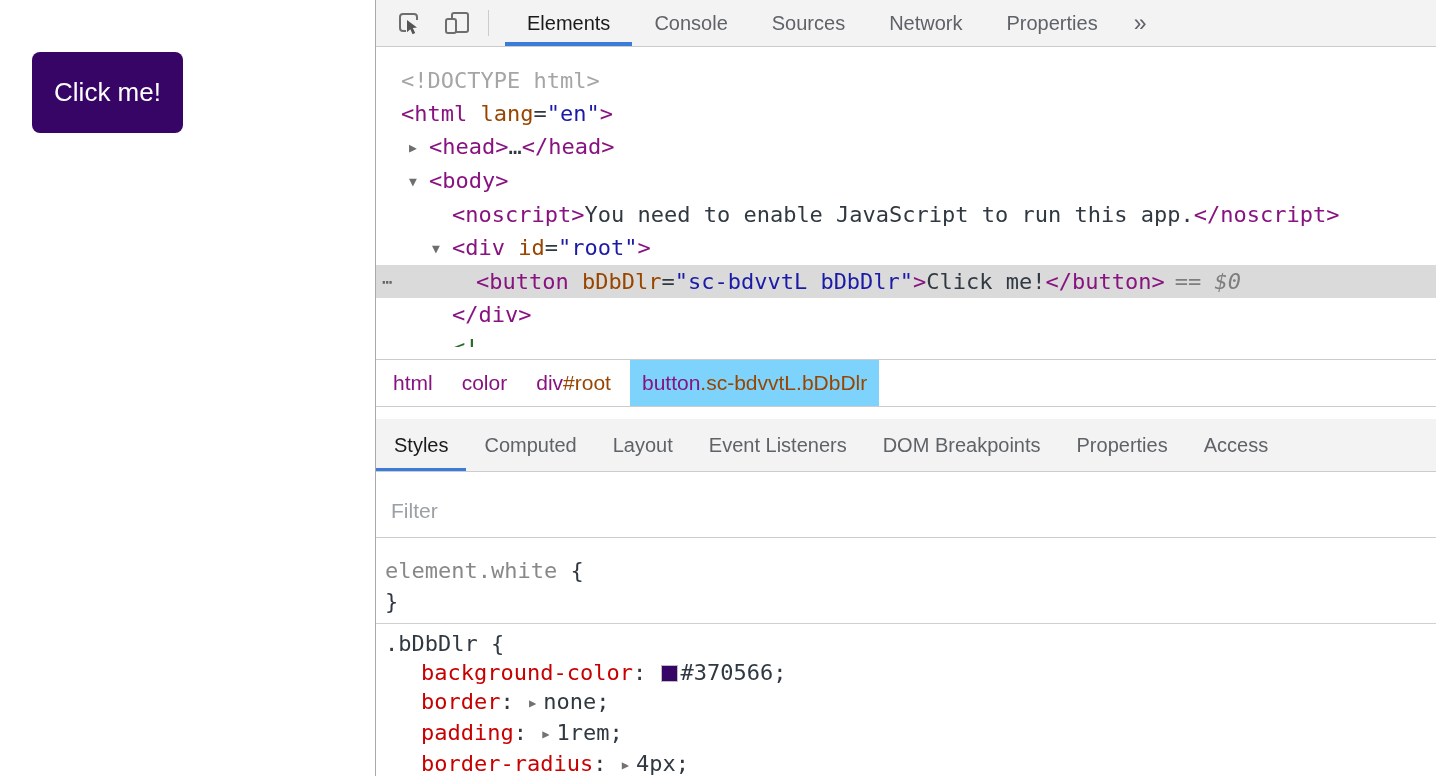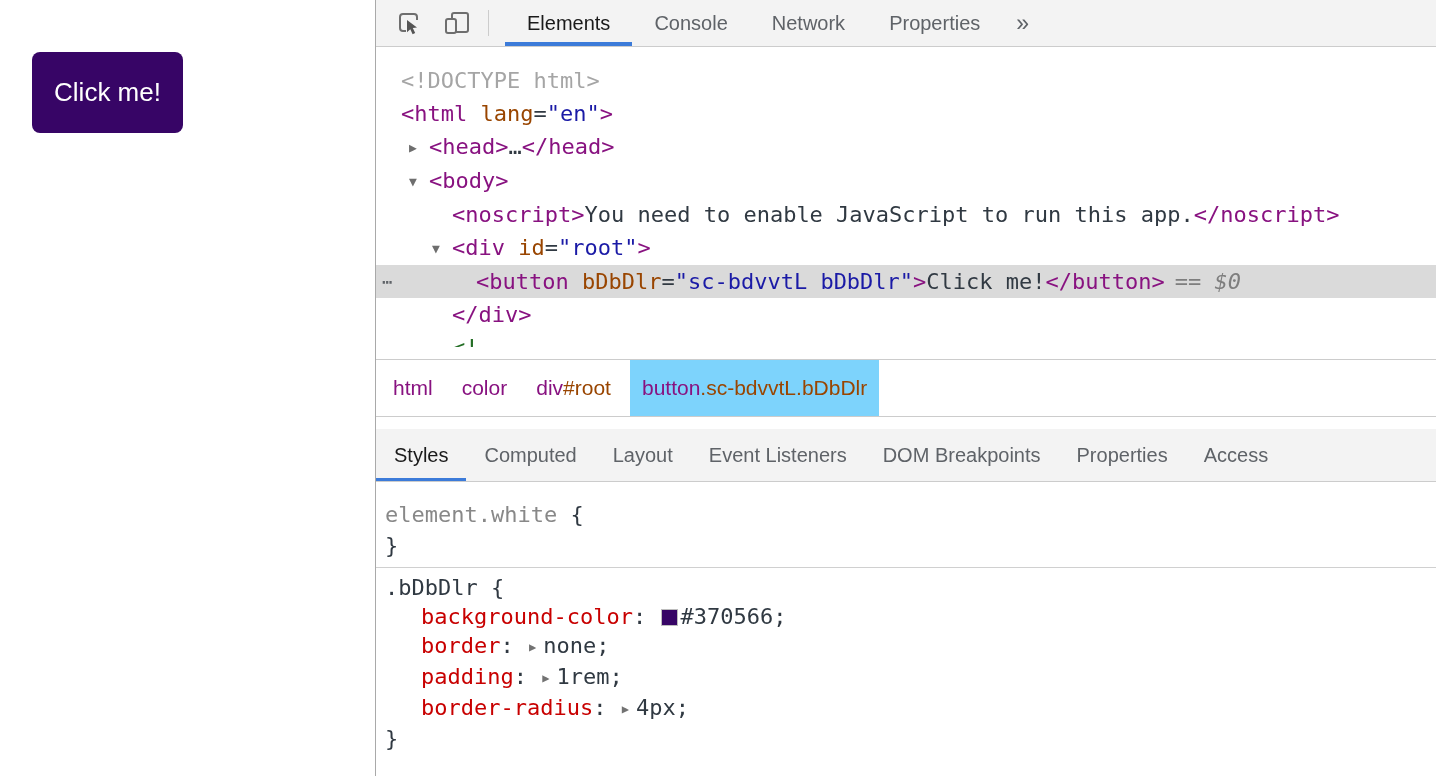--- a/index.html
+++ b/index.html
@@ -43,21 +43,21 @@
   .tree-row.selected{background:var(--c-selbg);}
   .row-dots{position:absolute;left:6px;top:0;color:#5f6368;font-size:18px;letter-spacing:1px;}
   .arrow{display:inline-block;width:20px;margin-left:-20px;font-size:13px;color:#6e6e6e;
     vertical-align:2px;}
   .tk-tag{color:var(--c-tag);} .tk-attr{color:var(--c-attr);} .tk-val{color:var(--c-val);}
   .tk-dark{color:var(--c-dark);} .tk-doctype{color:#a5a5a5;}
   .tk-comment{color:var(--c-comment);} .tk-gray{color:#888;}
   .tk-eq{color:#7e7e7e;font-style:italic;margin-left:10px;}
 
   
-  .crumbs{height:58px;flex:none;border-top:1px solid #ccc;border-bottom:1px solid #ccc;
+  .crumbs{height:48px;flex:none;border-top:1px solid #ccc;border-bottom:1px solid #ccc;
     background:#fff;display:flex;align-items:stretch;font-size:21px;padding-left:7px;}
   .crumb{display:flex;align-items:center;padding:0 10px;margin-right:9px;cursor:pointer;
     white-space:nowrap;}
   .crumb.selected{background:#7dd3fc;padding:0 12px;}
   .crumb .c-tag{color:var(--c-tag);} .crumb .c-rest{color:var(--c-attr);}
 
   
   .tabs2{height:53px;flex:none;background:#f3f3f3;border-bottom:1px solid #ccc;
     display:flex;align-items:stretch;padding-left:0;overflow:hidden;}
   .tab2{display:flex;align-items:center;padding:0 18px;font-size:20px;color:var(--c-ui);
@@ -110,20 +110,21 @@
       <div class="tb-icon">
         <svg width="30" height="28" viewBox="0 0 30 28">
           <rect x="10" y="4" width="16" height="19" rx="2" fill="none" stroke="#6e6e6e" stroke-width="2"></rect>
           <rect x="4" y="10" width="10" height="14" rx="2" fill="#f3f3f3" stroke="#6e6e6e" stroke-width="2"></rect>
         </svg>
       </div>
       <div class="tb-sep"></div>
       <div class="main-tabs" id="main-tabs">
           <div class="tab active">Elements</div>
           <div class="tab">Console</div>
+          <div class="tab">Sources</div>
           <div class="tab">Network</div>
           <div class="tab">Properties</div>
         </div>
       <div class="more-tabs">»</div>
     </div>
 
     <div class="tree" id="tree">
         <div class="tree-row" style="padding-left: 25px;"><span class="tk-doctype">&lt;!DOCTYPE html&gt;</span></div>
         <div class="tree-row" style="padding-left: 25px;"><span class="tk-tag">&lt;html</span><span class="tk-attr"> lang</span><span class="tk-dark">=</span><span class="tk-val">"en"</span><span class="tk-tag">&gt;</span></div>
         <div class="tree-row" style="padding-left: 53px;"><span class="arrow">▶</span><span class="tk-tag">&lt;head&gt;</span><span class="tk-dark">…</span><span class="tk-tag">&lt;/head&gt;</span></div>
@@ -155,20 +156,23 @@
     <div class="tabs2" id="styles-tabs">
         <div class="tab2 active">Styles</div>
         <div class="tab2">Computed</div>
         <div class="tab2">Layout</div>
         <div class="tab2">Event Listeners</div>
         <div class="tab2">DOM Breakpoints</div>
         <div class="tab2">Properties</div>
         <div class="tab2">Access</div>
       </div>
 
+    <div class="filter-row">
+      <input class="filter-input" placeholder="Filter" style="">
+    </div>
 
     <div class="rules" id="rules">
         <div class="rule-section elstyle">
           <div class="code-line"><span class="tk-gray">element.white</span><span class="tk-dark"> {</span></div>
           <div class="code-line"><span class="tk-dark">}</span></div>
         </div>
         <div class="rule-section classrule">
           <div class="code-line"><span class="tk-dark">.bDbDlr {</span></div>
           <div class="prop-line"><span class="prop-name">background-color</span><span class="tk-dark">: </span><span class="swatch" style="background: rgb(55, 5, 102);"></span><span class="prop-value">#370566</span><span class="tk-dark">;</span></div>
           <div class="prop-line"><span class="prop-name">border</span><span class="tk-dark">: </span><span class="expand-arrow">▶</span><span class="prop-value">none</span><span class="tk-dark">;</span></div>

